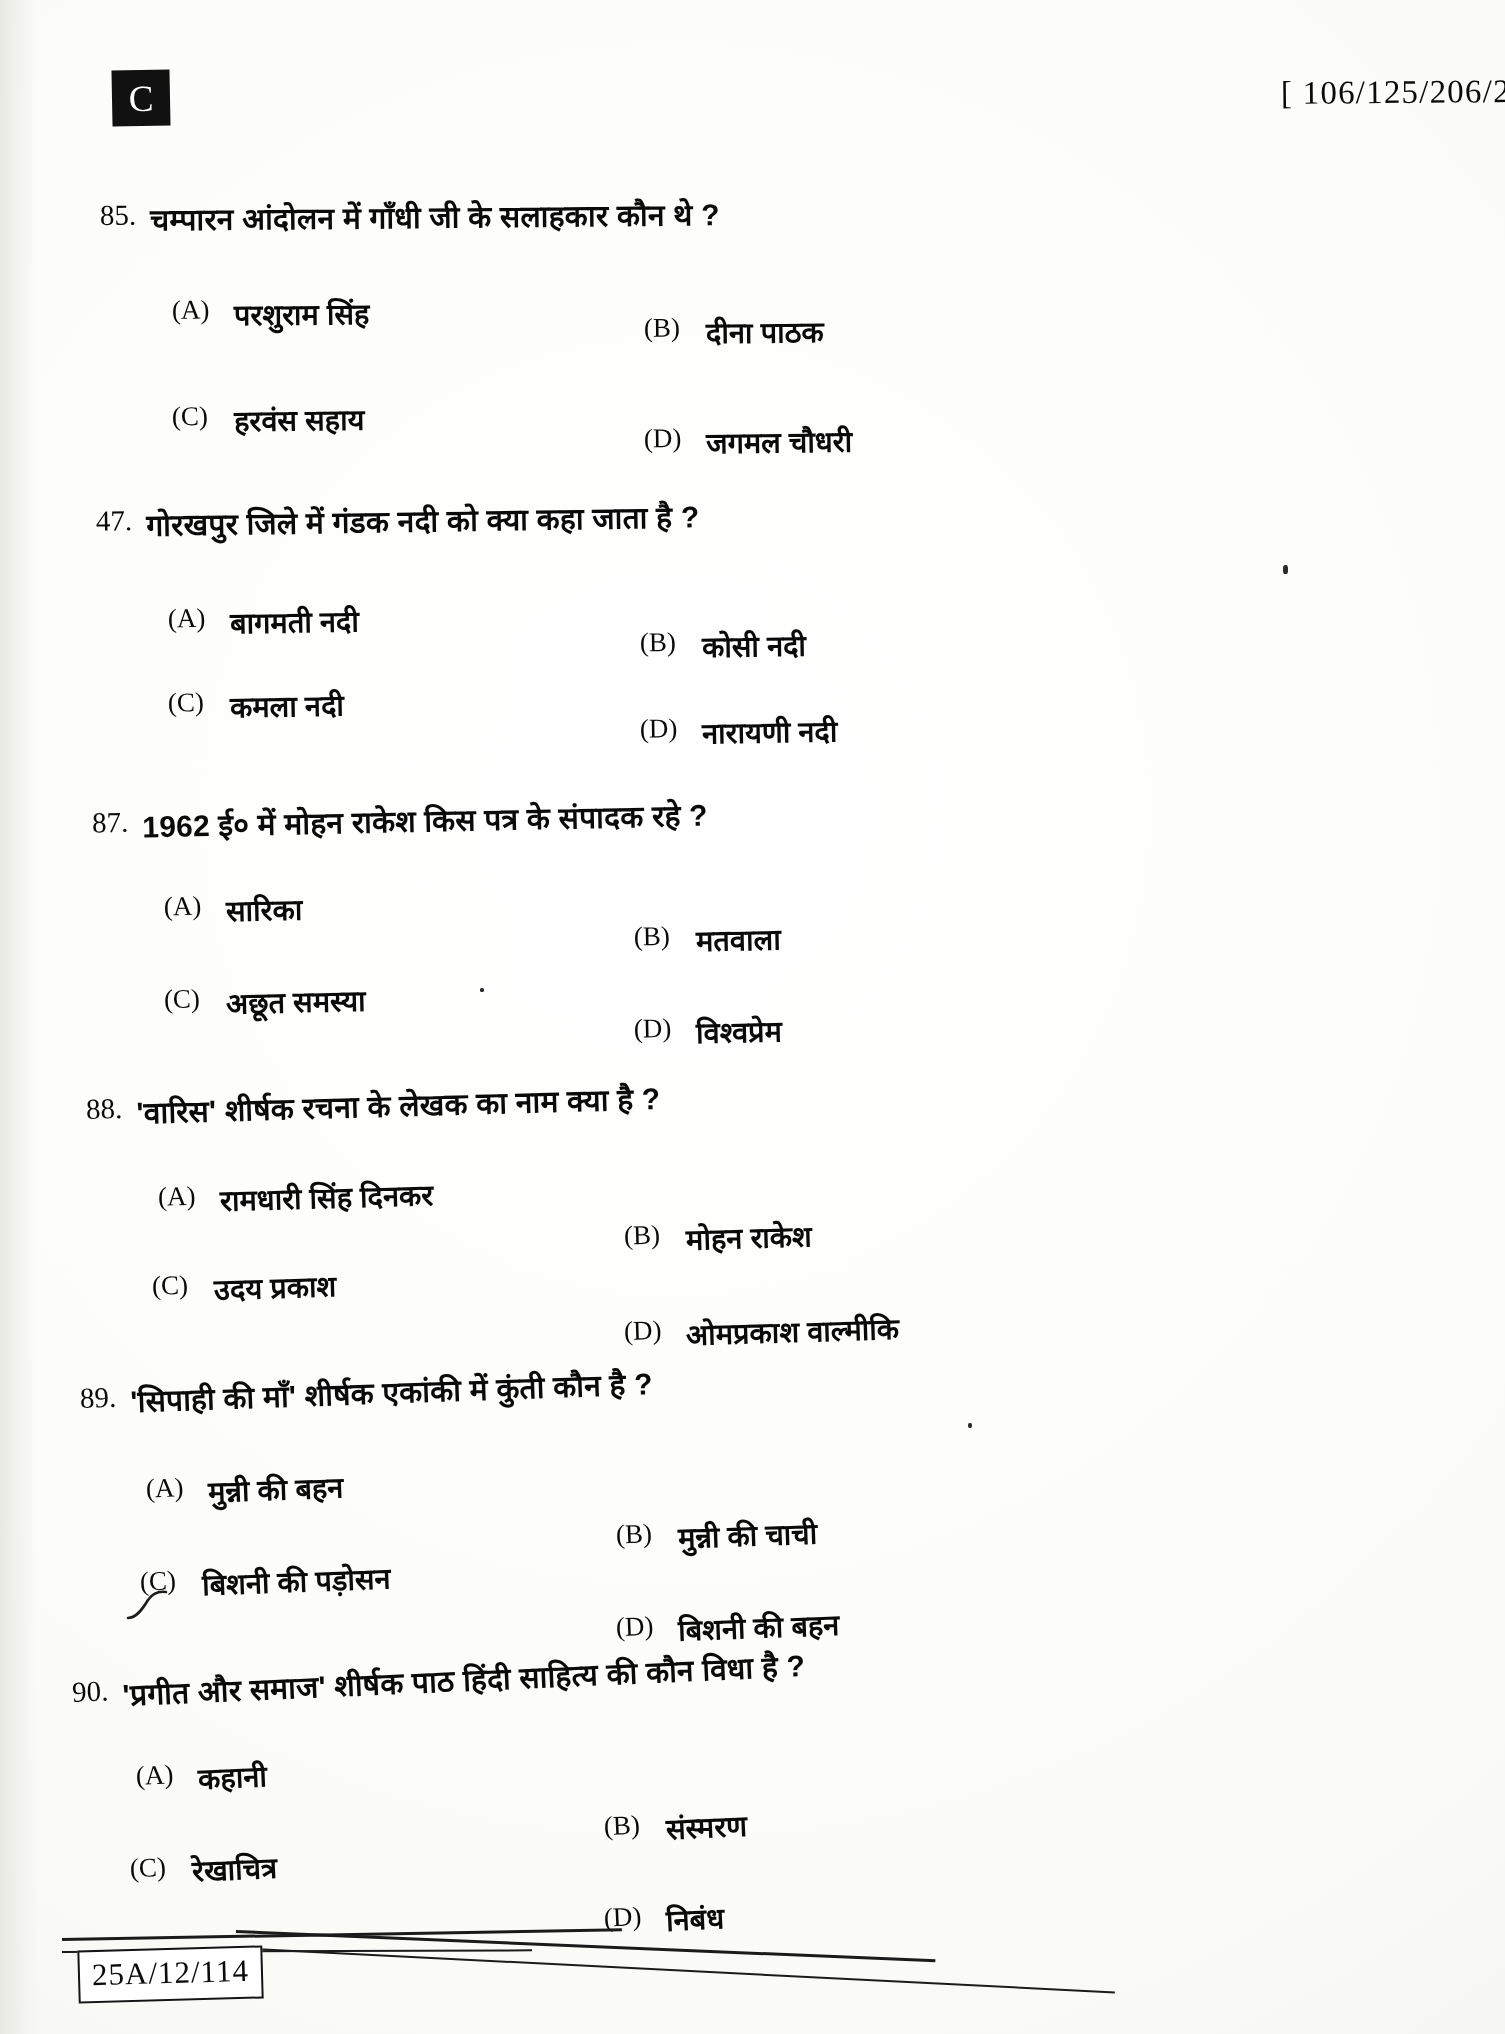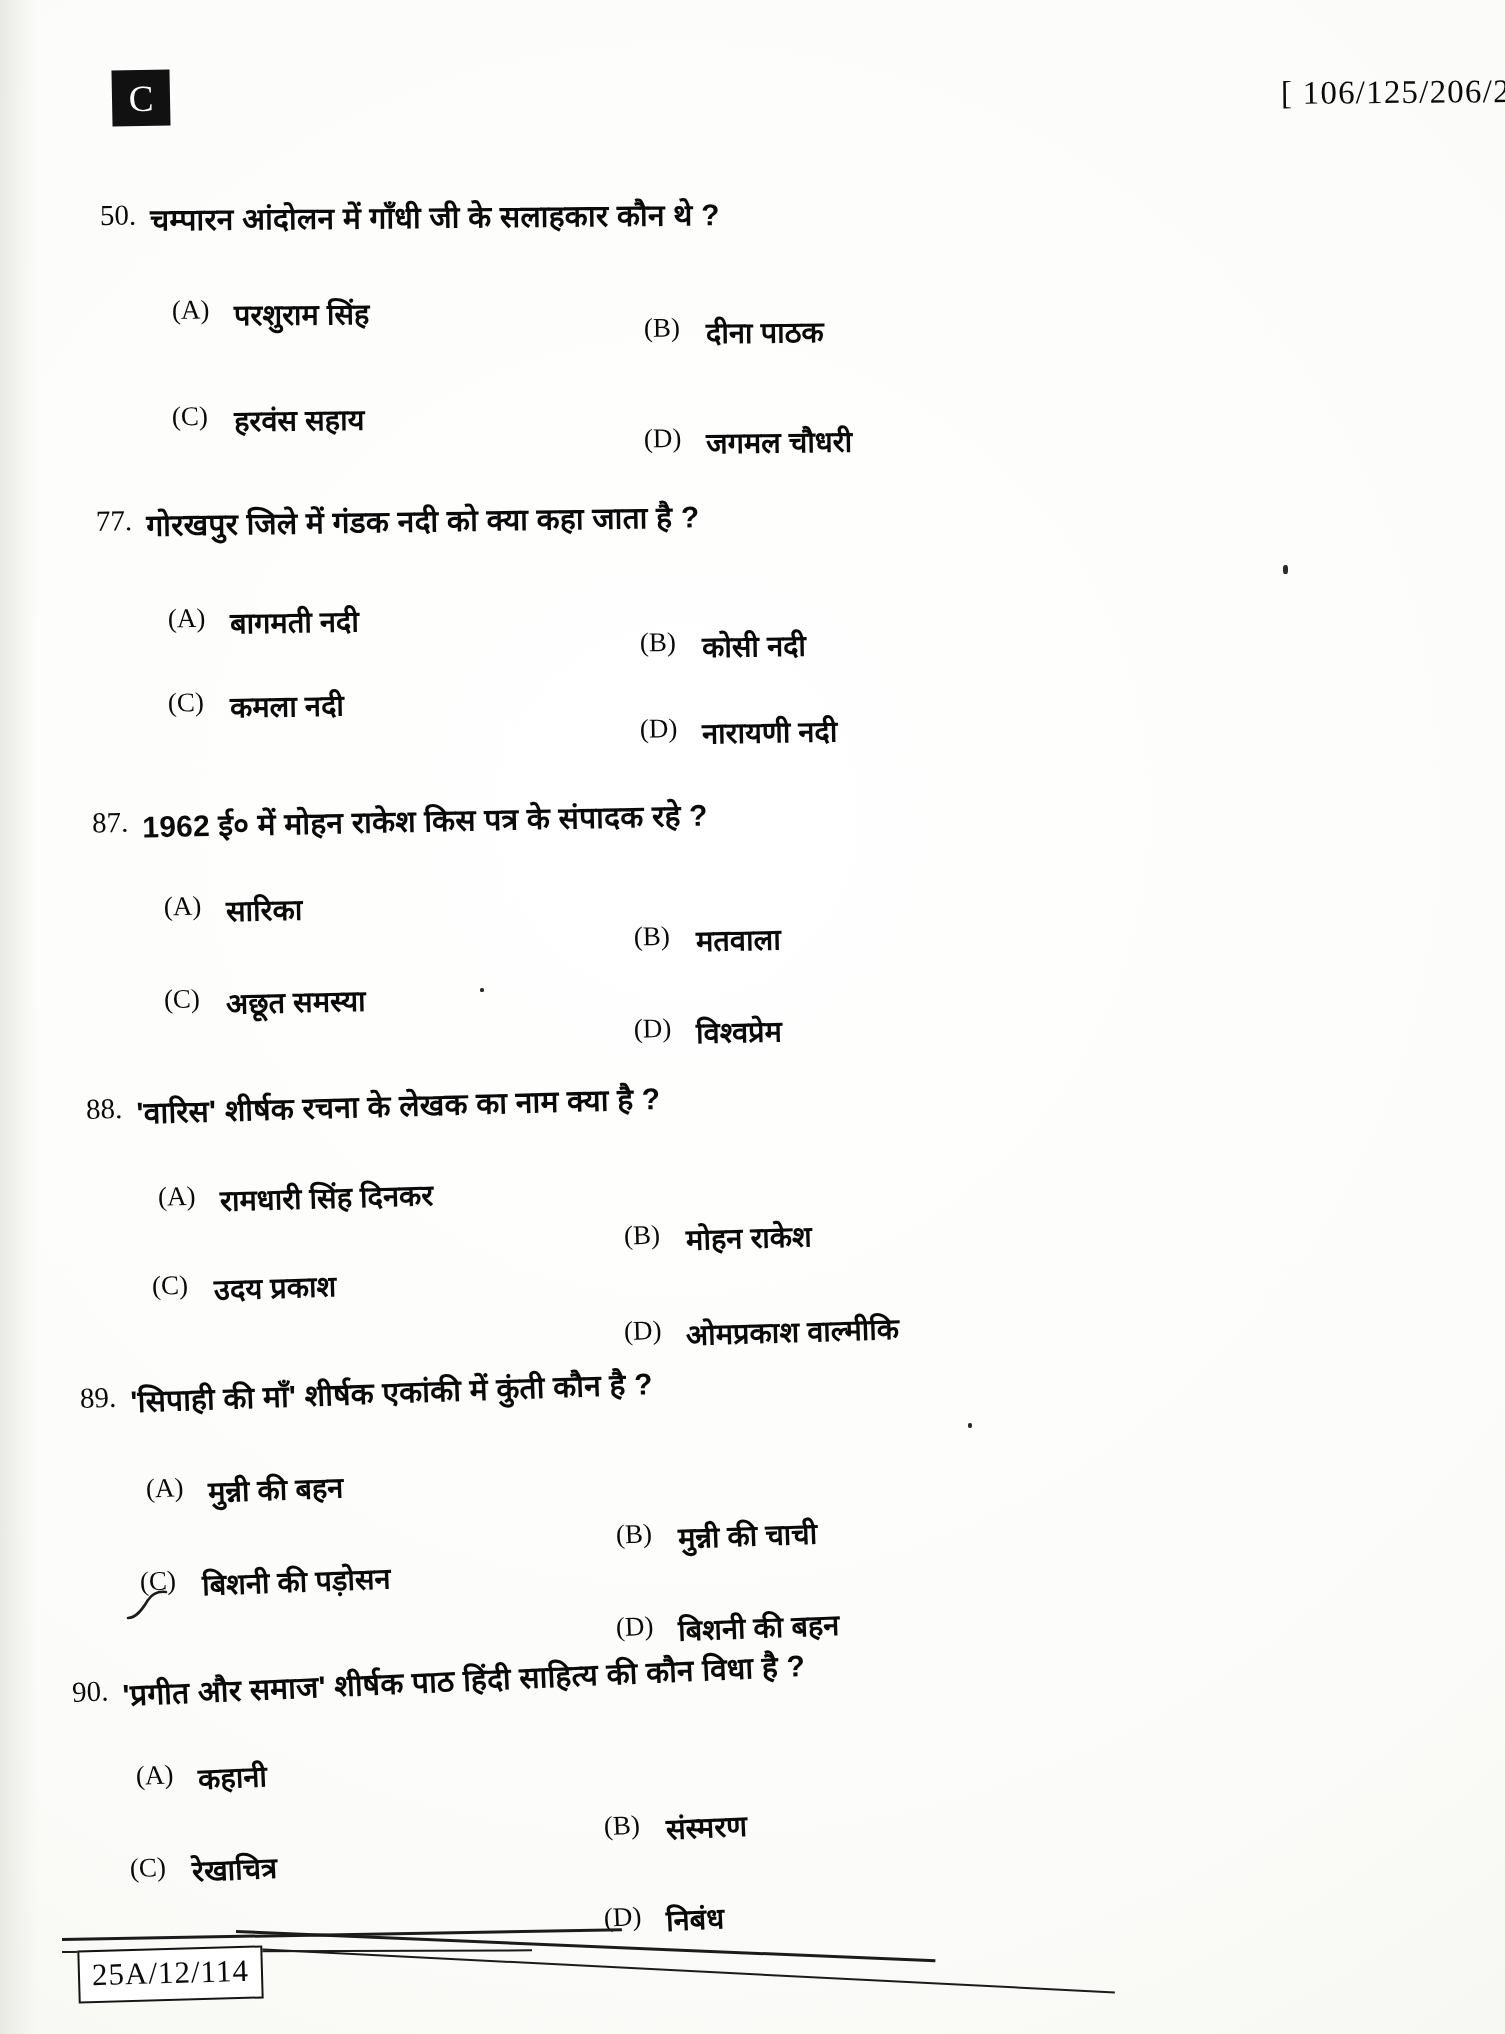--- a/index.html
+++ b/index.html
@@ -102,21 +102,21 @@
 <div id="page">
 
   <div class="paper-tone"></div>
   <div class="edge-shadow"></div>
 
   <div class="set-badge">C</div>
   <div class="header-code">[ 106/125/206/2</div>
 
   <div class="q" style="left:100px;top:196px;transform:rotate(-0.55deg);">
     <div class="qline">
-      <span class="qnum">50.</span>
+      <span class="qnum">85.</span>
       <span class="qtext">चम्पारन आंदोलन में गाँधी जी के सलाहकार कौन थे ?</span>
     </div>
   </div>
   <div class="opt" style="left:172px;top:294px;transform:rotate(-0.55deg);">
     <span class="optlbl">(A)</span>
     <span class="opttxt">परशुराम सिंह</span>
   </div>
   <div class="opt" style="left:644px;top:312px;transform:rotate(-0.55deg);">
     <span class="optlbl">(B)</span>
     <span class="opttxt">दीना पाठक</span>
@@ -125,21 +125,21 @@
     <span class="optlbl">(C)</span>
     <span class="opttxt">हरवंस सहाय</span>
   </div>
   <div class="opt" style="left:644px;top:422px;transform:rotate(-0.8deg);">
     <span class="optlbl">(D)</span>
     <span class="opttxt">जगमल चौधरी</span>
   </div>
 
   <div class="q" style="left:96px;top:500px;transform:rotate(-0.9deg);">
     <div class="qline">
-      <span class="qnum">77.</span>
+      <span class="qnum">47.</span>
       <span class="qtext">गोरखपुर जिले में गंडक नदी को क्या कहा जाता है ?</span>
     </div>
   </div>
   <div class="opt" style="left:168px;top:602px;transform:rotate(-0.9deg);">
     <span class="optlbl">(A)</span>
     <span class="opttxt">बागमती नदी</span>
   </div>
   <div class="opt" style="left:640px;top:626px;transform:rotate(-0.9deg);">
     <span class="optlbl">(B)</span>
     <span class="opttxt">कोसी नदी</span>

